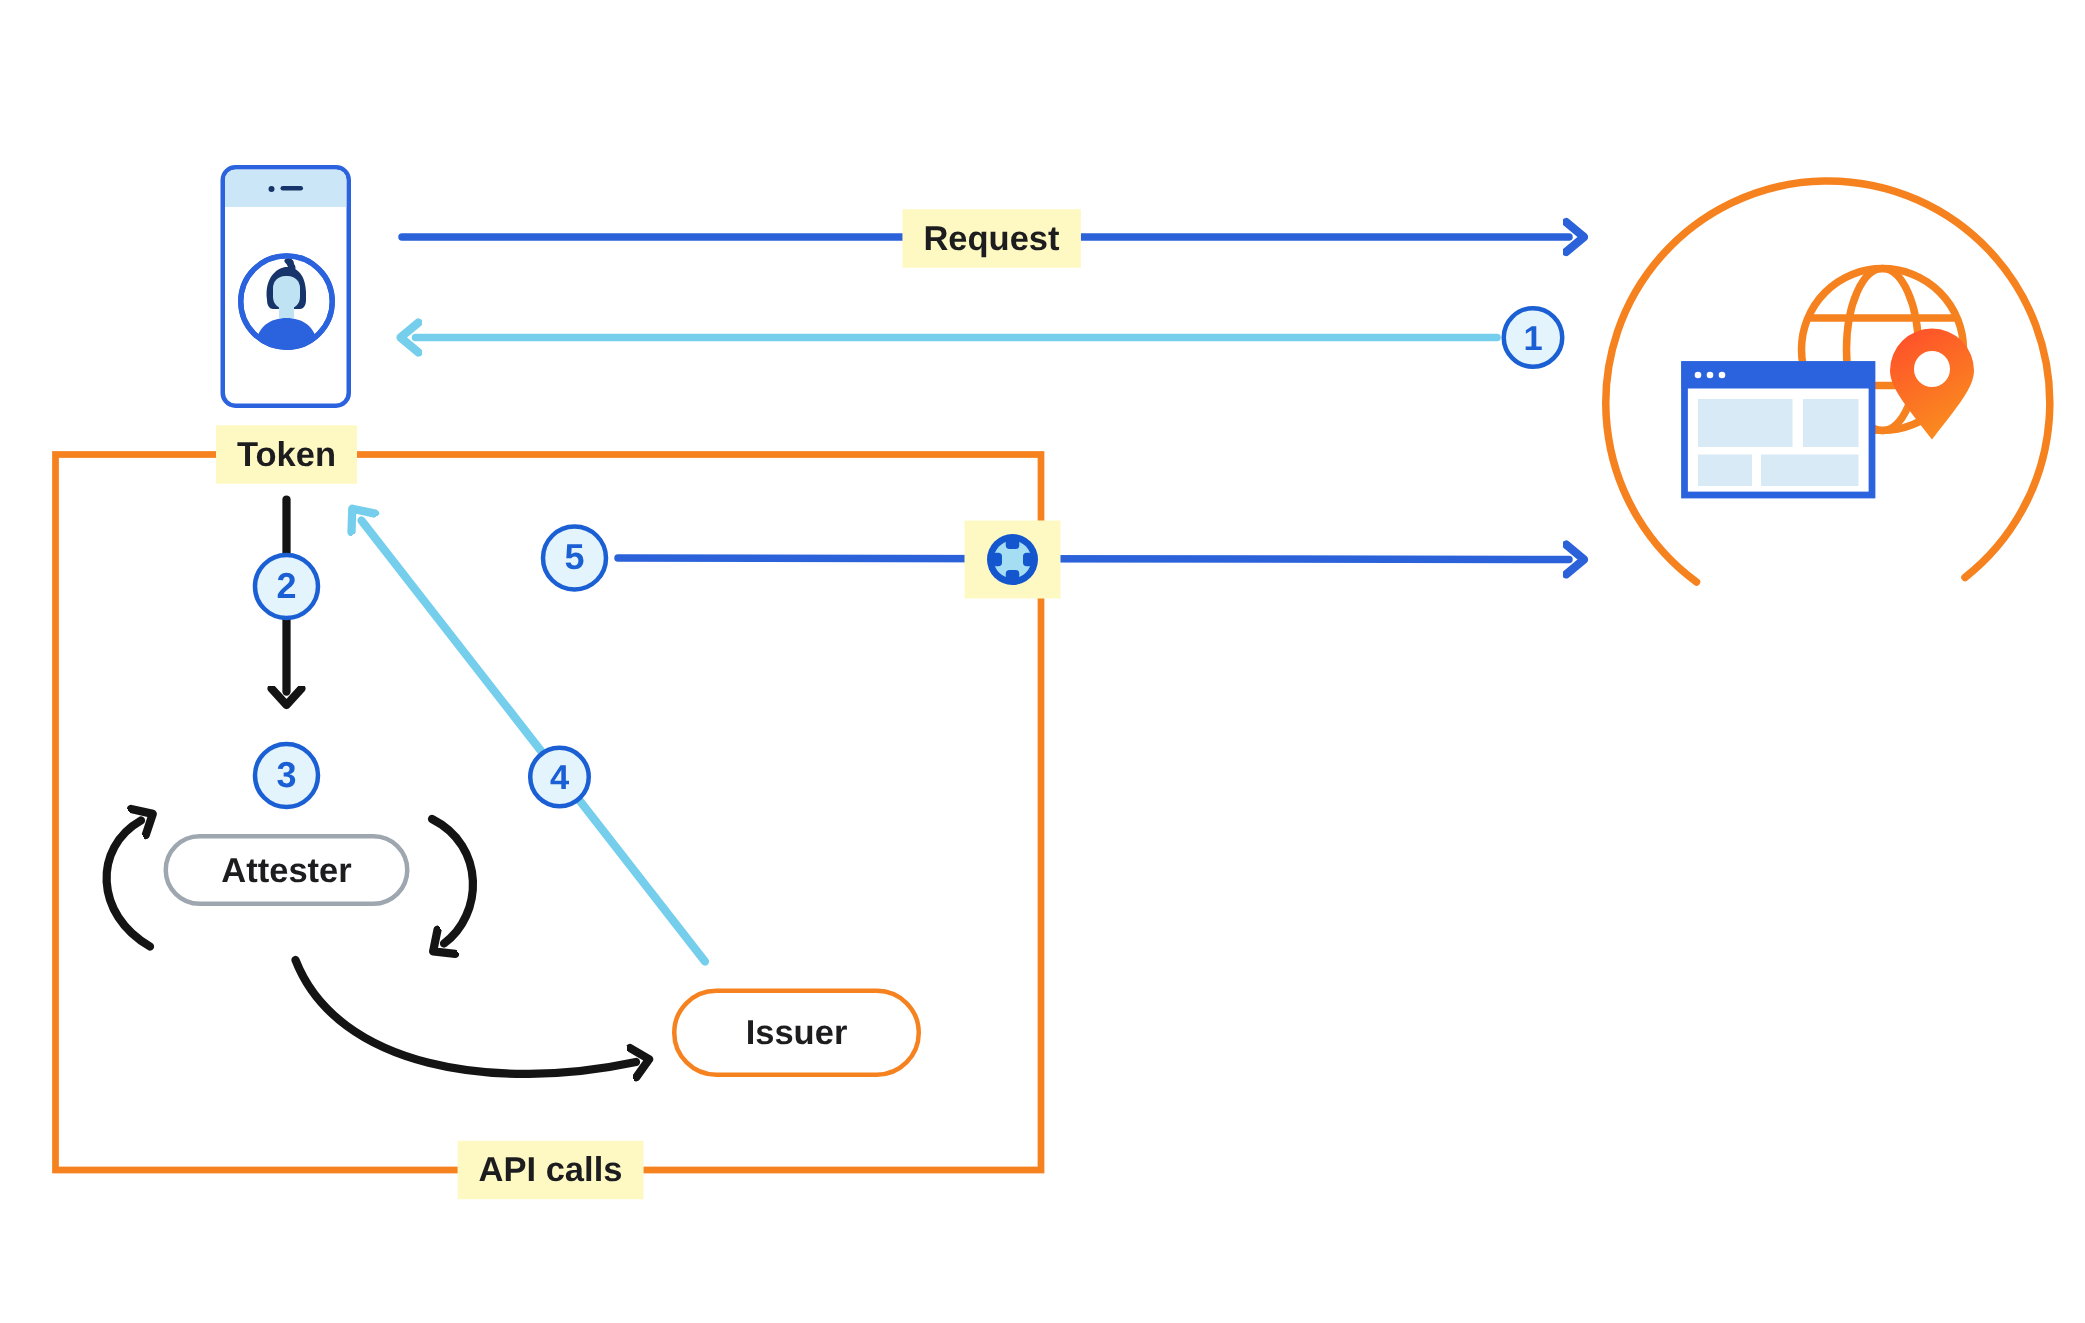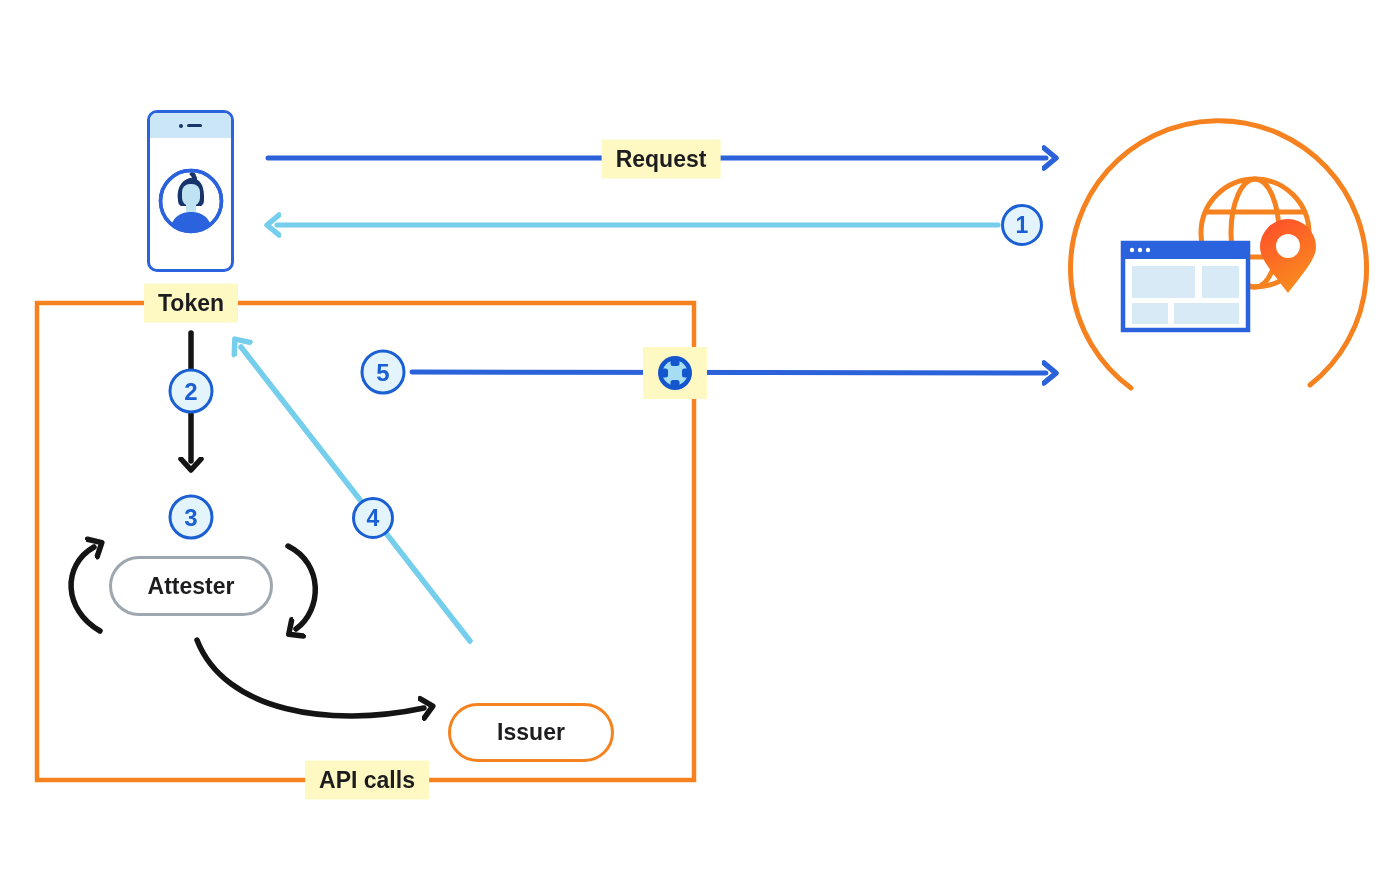--- a/index.html
+++ b/index.html
@@ -39,22 +39,22 @@
   }
   .phone-dot { width:4px; height:4px; border-radius:50%; background:#17356b; }
   .phone-dash { width:15px; height:3.5px; border-radius:2px; background:#17356b; }
   .phone-avatar { position:absolute; left:50%; top:88px; transform:translate(-50%,-50%); }
 
   
   .pill {
     position:absolute; display:flex; align-items:center; justify-content:center;
     background:#ffffff; font-weight:bold; font-size:23px; color:#1d1d1f;
   }
-  .pill.attester { left:109px; top:556px; width:164px; height:60px; border:3.5px solid #9ea7af; border-radius:30px;text-align:center; }
-  .pill.issuer   { left:448px; top:659px; width:166px; height:59px; border:3.5px solid #f6821f; border-radius:30px;margin-top:44px; }
+  .pill.attester { left:109px; top:556px; width:164px; height:48px; border:3.5px solid #9ea7af; border-radius:30px;text-align:center; }
+  .pill.issuer   { left:448px; top:659px; width:166px; height:59px; border:3.5px solid #f6821f; border-radius:30px; }
 
   
   .tokengen {
     position:absolute; left:404px; top:488px; font-weight:bold; font-size:23px; line-height:27px; color:#1d1d1f;
   }
 
   
   .origin-caption {
     position:absolute; left:1219px; top:413px; transform:translate(-50%,-50%);
     text-align:center; font-weight:bold; font-size:25px; line-height:30px; color:#1d1d1f;

